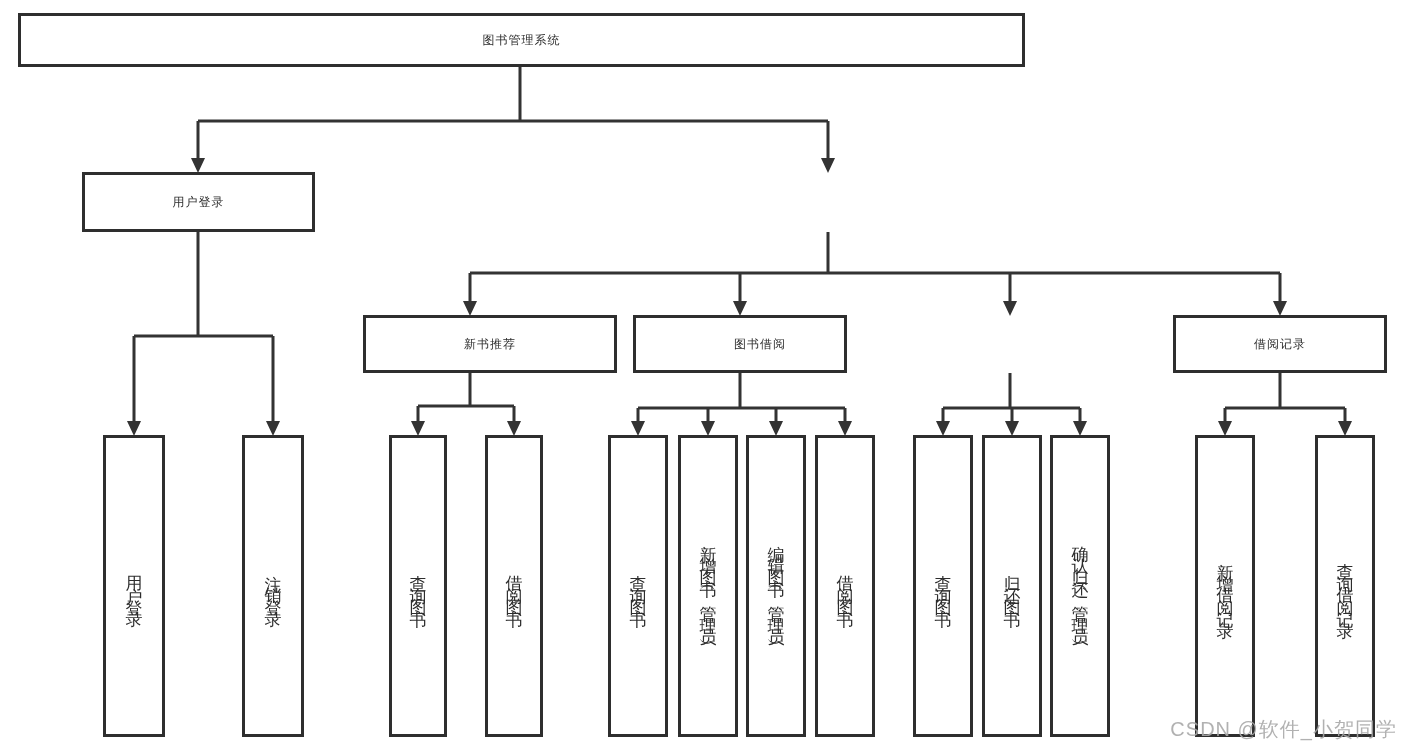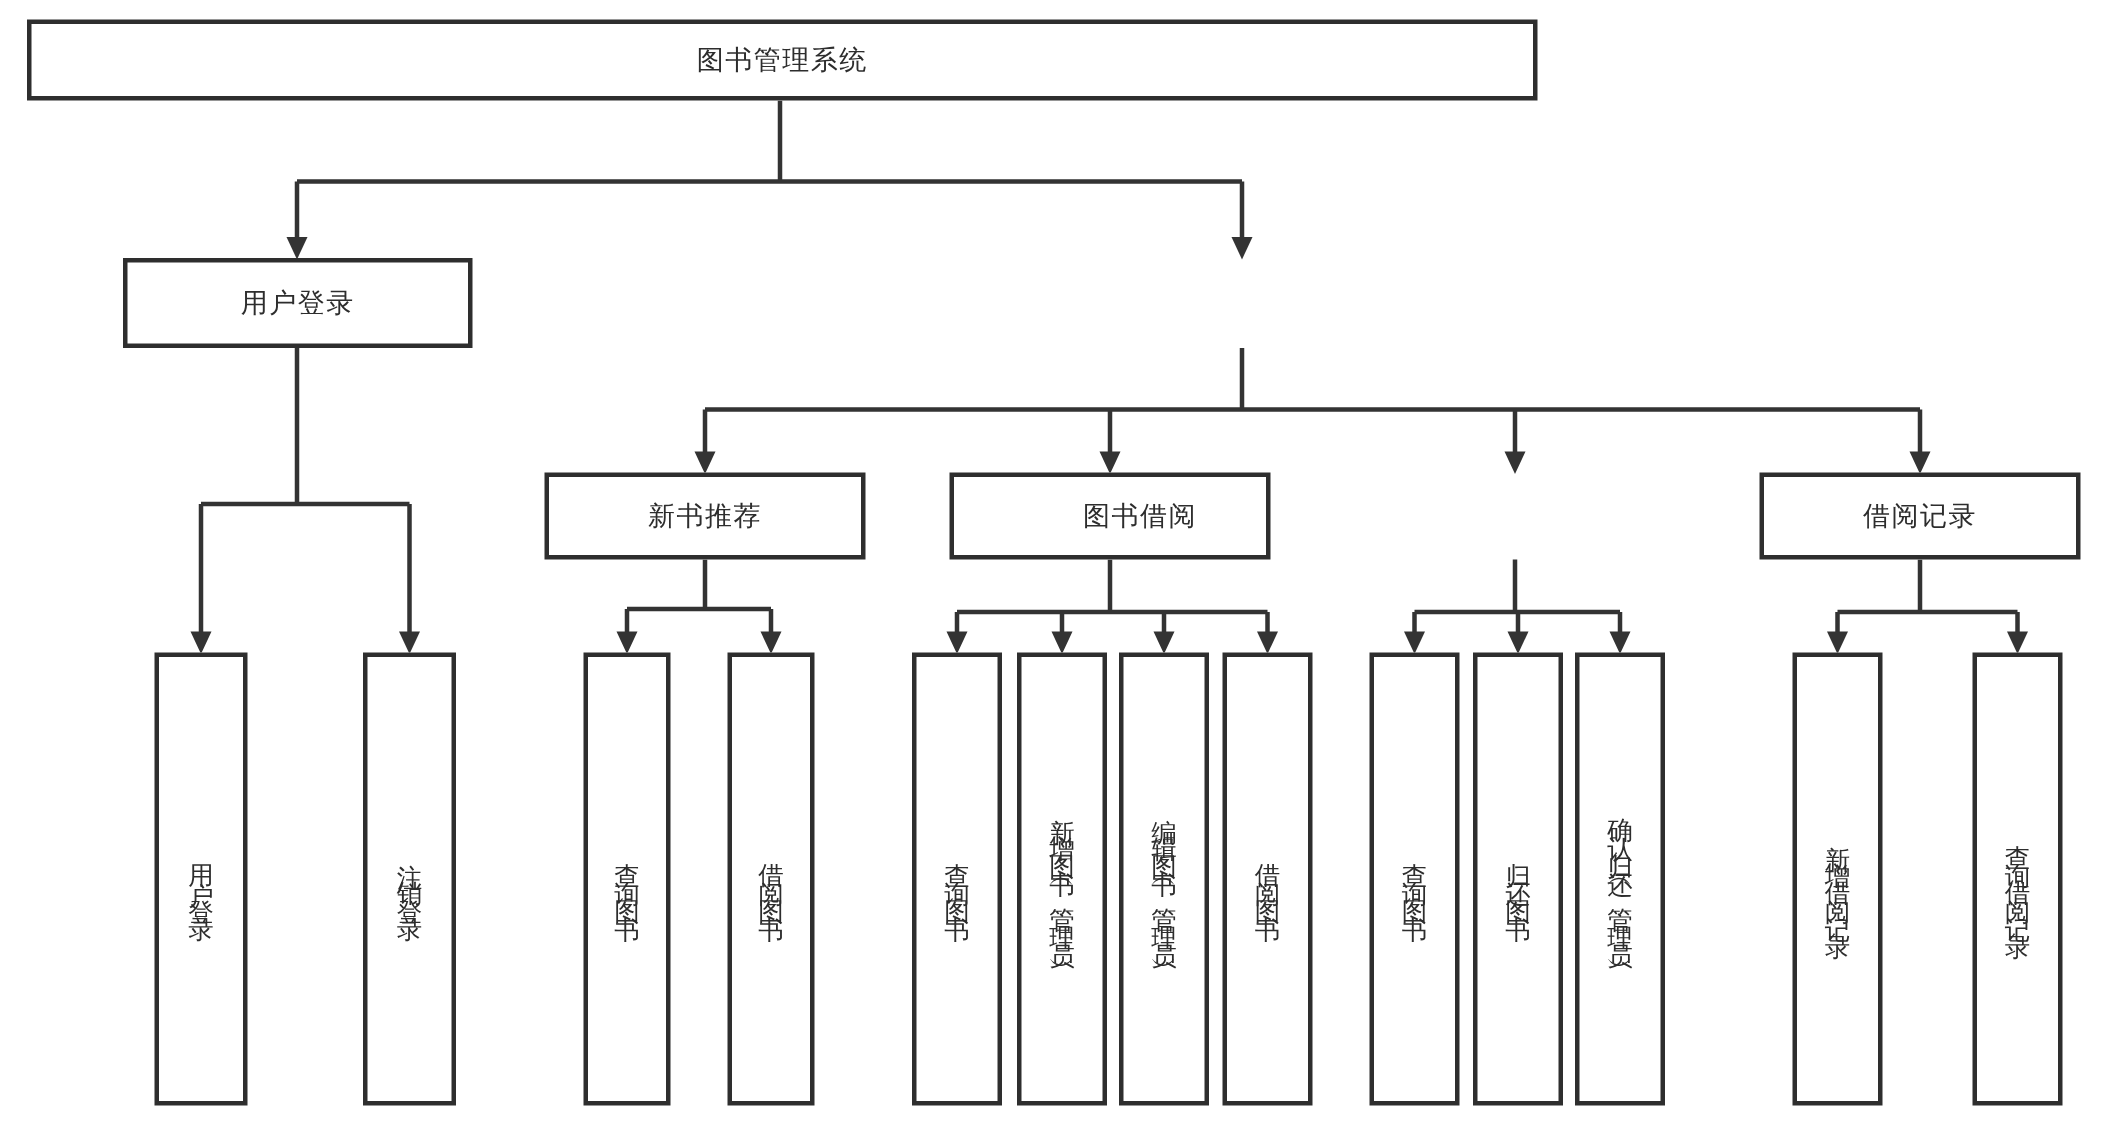--- a/index.html
+++ b/index.html
@@ -22,21 +22,21 @@
     box-sizing: border-box;
     background: #ffffff;
     border: 3px solid #2e2e2e;
     display: flex;
     align-items: center;
     justify-content: center;
     color: #2d2d2d;
     z-index: 2;
   }
   .hlabel {
-    font-size: 18px;
+    font-size: 12px;
     letter-spacing: 1px;
     white-space: nowrap;
   }
   .vlabel {
     writing-mode: vertical-rl;
     text-orientation: upright;
     font-size: 17px;
     line-height: 1;
     letter-spacing: 12px;
     white-space: nowrap;
@@ -51,21 +51,21 @@
     z-index: 5;
     white-space: nowrap;
   }
 
   
   .n-root  { left: 18px;   top: 13px;  width: 1007px; height: 54px; }
 
   .n-l2a   { left: 82px;   top: 172px; width: 233px;  height: 60px; }
   .n-l2b   { left: 712px;  top: 172px; width: 233px;  height: 60px; }
 
-  .n-l3a   { left: 363px;  top: 315px; width: 214px;  height: 58px; }
+  .n-l3a   { left: 363px;  top: 315px; width: 254px;  height: 58px; }
   .n-l3b   { left: 633px;  top: 315px; width: 214px;  height: 58px; padding-left: 40px; }
   .n-l3c   { left: 903px;  top: 315px; width: 214px;  height: 58px; }
   .n-l3d   { left: 1173px; top: 315px; width: 214px;  height: 58px; }
 
   .leaf    { top: 435px; height: 302px; }
   .n-lf01  { left: 103px;  width: 62px; }
   .n-lf02  { left: 242px;  width: 62px; }
   .n-lf03  { left: 389px;  width: 58px; }
   .n-lf04  { left: 485px;  width: 58px; }
   .n-lf05  { left: 608px;  width: 60px; }
@@ -183,14 +183,15 @@
     <span class="vlabel">确认归还（管理员）</span>
   </div>
 
   <div class="box leaf n-lf12">
     <span class="vlabel">新增借阅记录</span>
   </div>
   <div class="box leaf n-lf13">
     <span class="vlabel">查询借阅记录</span>
   </div>
 
+  <span class="watermark">CSDN @软件_小贺同学</span>
 
 </div>
 
 </body></html>

